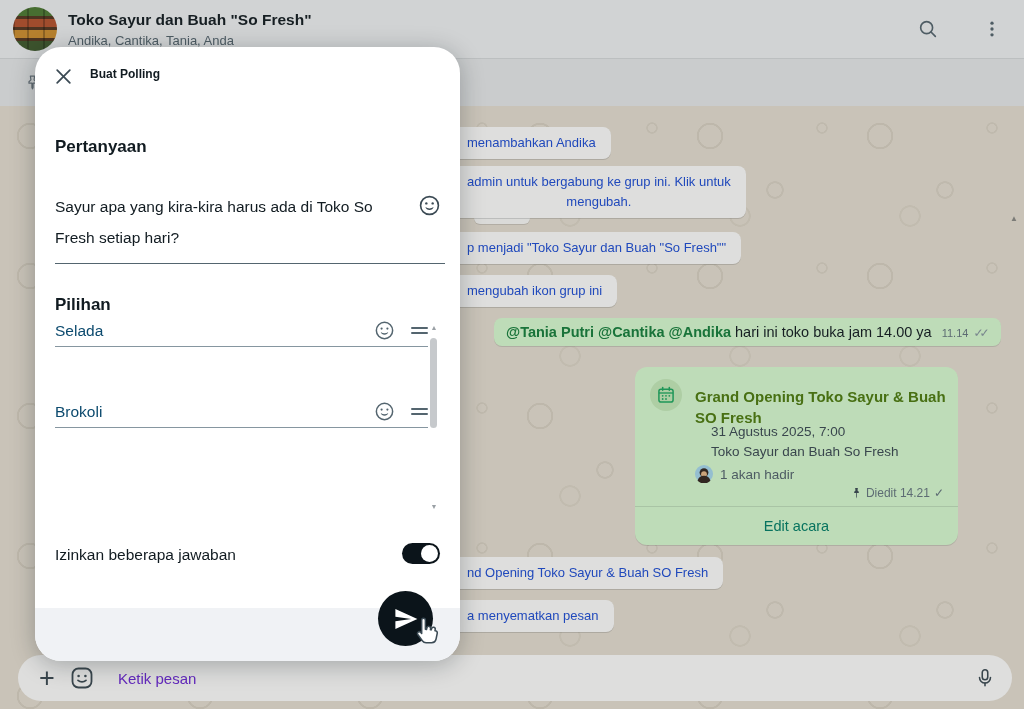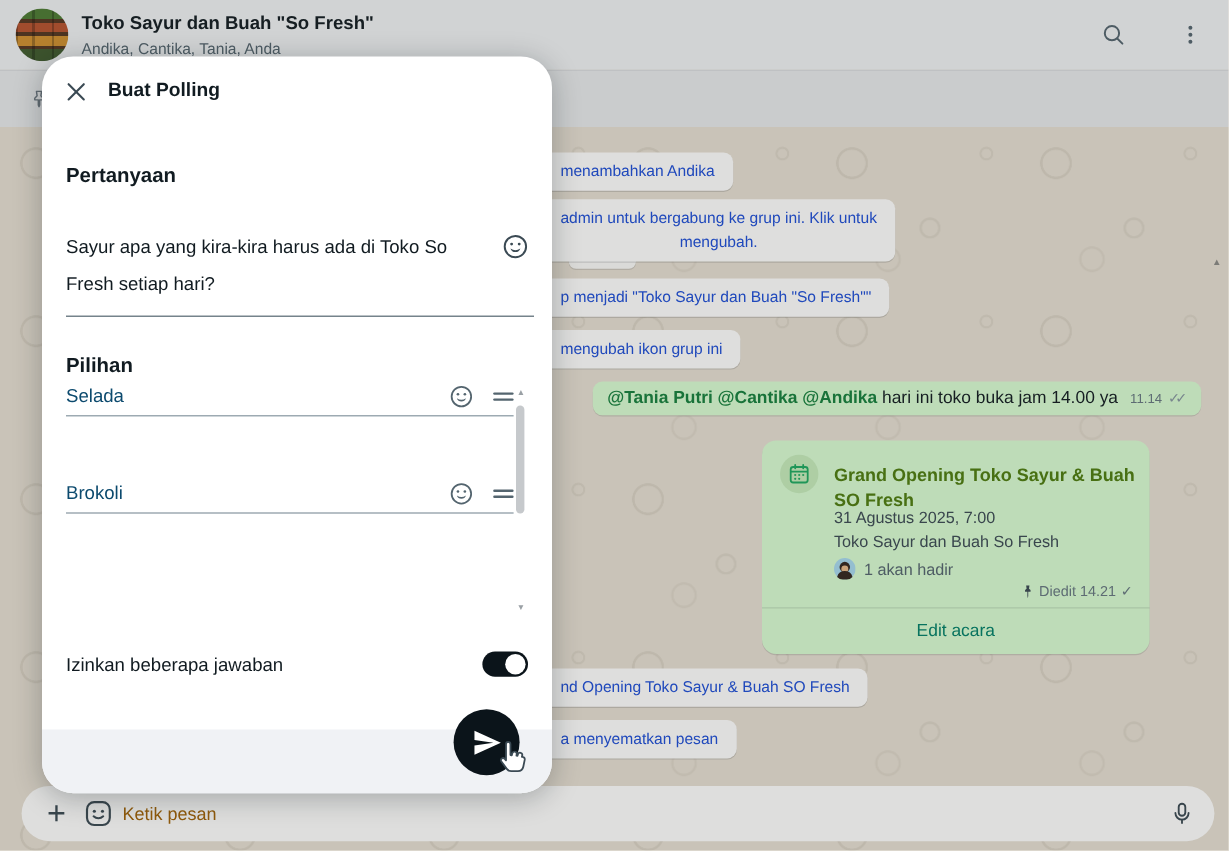--- a/index.html
+++ b/index.html
@@ -37,42 +37,42 @@
 
   .bubble{background:#d9fdd3;border-radius:8px;box-shadow:0 1px .5px rgba(11,20,26,.13);
     padding:6px 12px;font-size:14.5px;color:#111b21;display:flex;align-items:baseline;white-space:nowrap}
   .mention{color:#15803d;font-weight:700;margin-right:4px}
   .b-time{font-size:11px;color:#667781;margin-left:10px}
   .checks{font-size:12px;color:#8696a0;letter-spacing:-.34em;margin-left:5px;padding-right:.34em}
 
   .event{background:#d9fdd3;border-radius:12px;box-shadow:0 1px .5px rgba(11,20,26,.13)}
   .ev-icon{left:15px;top:12px;width:32px;height:32px;border-radius:50%;background:#c6ecbc;display:flex;align-items:center;justify-content:center}
   .ev-title{left:60px;top:19px;width:252px;font-size:15px;font-weight:700;color:#4d7c0f;line-height:21px}
-  .ev-meta{left:60px;font-size:13.5px;color:#3b4a54}
+  .ev-meta{left:76px;font-size:13.5px;color:#3b4a54}
   .ev-att{left:60px;top:98px;display:flex;align-items:center;gap:7px;font-size:13.5px;color:#54656f}
   .ev-edit{right:14px;top:119px;display:flex;align-items:center;gap:4px;font-size:12px;color:#667781}
   .ev-action{left:0;top:139px;width:100%;height:39px;border-top:1px solid rgba(17,27,33,.12);
     display:flex;align-items:center;justify-content:center;font-size:14.5px;color:#008069;cursor:pointer}
 
   .composer{left:18px;top:655px;width:994px;height:46px;border-radius:24px;background:#fff;display:flex;align-items:center}
   .c-plus{margin-left:14px;font-size:27px;font-weight:300;color:#3b4a54;width:30px;text-align:center;cursor:pointer}
-  .c-placeholder{margin-left:8px;font-size:15px;color:#a16207;flex:1}
+  .c-placeholder{margin-left:24px;font-size:15px;color:#6d28d9;flex:1}
   .c-mic{margin-right:16px;cursor:pointer;display:flex}
 
   .chatscroll-up{left:1010px;top:108px;font-size:8px;color:#8a8a86}
   .chip-partial{left:474px;top:104px;width:56px;height:14px;border-radius:6px;background:#fbfbf9;box-shadow:0 1px .5px rgba(11,20,26,.12)}
 
   
   .dim{left:0;top:0;width:1024px;height:709px;background:rgba(50,50,46,.16);z-index:5}
 
   
   .dialog{left:35px;top:47px;width:425px;height:614px;background:#fff;border-radius:26px;
     box-shadow:0 4px 24px rgba(11,20,26,.28);z-index:10}
   .d-close{left:16px;top:17px;width:24px;height:24px;display:flex;align-items:center;justify-content:center;cursor:pointer}
-  .d-title{left:55px;top:20px;font-size:16px;font-weight:700;color:#111b21}
+  .d-title{left:55px;top:20px;font-size:12px;font-weight:700;color:#111b21}
   .d-label{left:20px;font-size:17px;font-weight:700;color:#111b21}
   .q-row{left:20px;top:138px;width:390px;border-bottom:1px solid #54656f;padding-bottom:10px}
   .q-text{width:352px;font-size:15.5px;color:#111b21;line-height:31px;margin-top:6px}
   .q-emoji{position:absolute;right:4px;top:9px;cursor:pointer;display:flex}
   .opt-row{left:20px;width:373px;height:32px;border-bottom:1px solid #8696a0;display:flex;align-items:center}
   .opt-input{flex:1;border:0;outline:0;font-size:15.5px;color:#0c4a6e;font-family:"Liberation Sans",sans-serif;background:transparent}
   .opt-emoji{display:flex;cursor:pointer;margin-right:16px}
   .drag{width:17px;cursor:grab}
   .drag i{display:block;height:2px;background:#54656f;border-radius:1px;margin:3px 0}
   .sb-arrow{left:394px;width:10px;text-align:center;font-size:7px;color:#9aa0a5;cursor:pointer}

